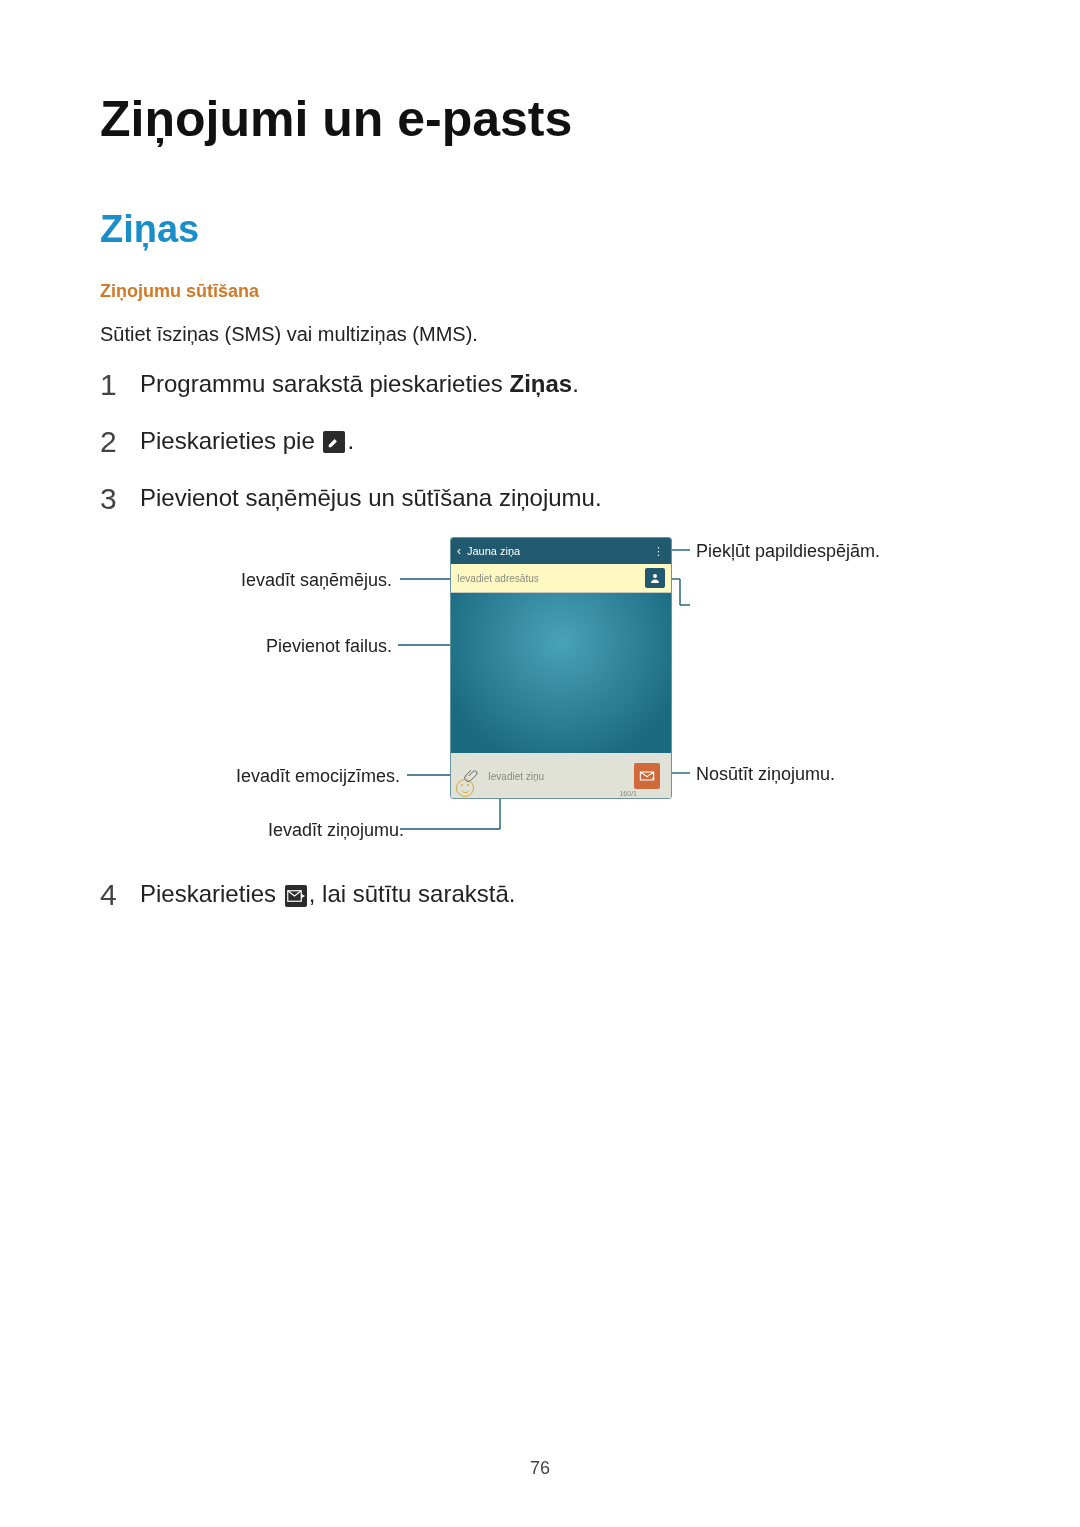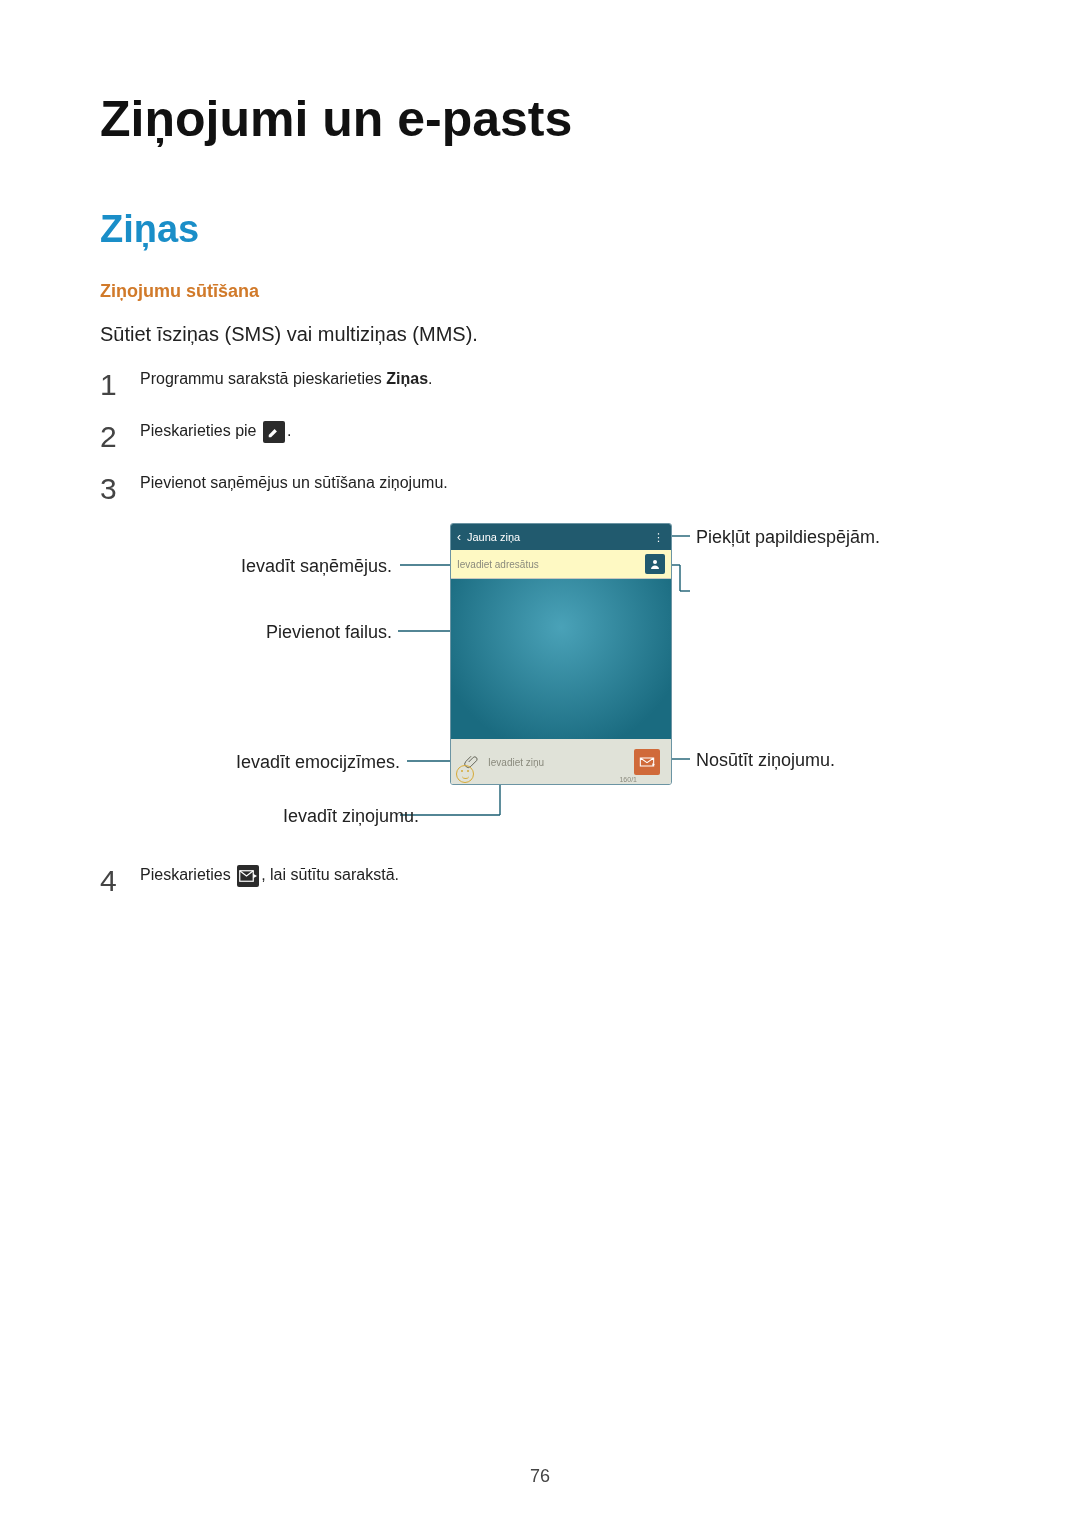--- a/index.html
+++ b/index.html
@@ -6,21 +6,21 @@
   .page{width:1080px;height:1527px;position:relative;box-sizing:border-box;padding:90px 100px 0 100px;}
   h1{font-size:50px;font-weight:700;margin:0 0 60px 0;color:#111;}
   h2{font-size:38px;font-weight:700;color:#1a8ec8;margin:0 0 30px 0;}
   h3{font-size:18px;font-weight:700;color:#d17a2a;margin:0 0 18px 0;}
   .body-text{font-size:20px;line-height:1.45;margin:0 0 18px 0;}
   .note-row{display:flex;align-items:flex-start;gap:18px;margin-bottom:28px;}
   .note-icon{width:40px;height:40px;border:2px solid #3aa04a;border-radius:6px;display:flex;align-items:center;justify-content:center;flex-shrink:0;}
   .note-icon svg{width:26px;height:26px;stroke:#3aa04a;fill:none;stroke-width:2.3;}
   .note-text{font-size:20px;line-height:1.45;}
   ol.steps{list-style:none;padding:0;margin:0;counter-reset:step;}
-  ol.steps>li{counter-increment:step;position:relative;padding-left:40px;margin-bottom:22px;font-size:16px;line-height:1.45;min-height:30px;}
+  ol.steps>li{counter-increment:step;position:relative;padding-left:40px;margin-bottom:22px;font-size:24px;line-height:1.45;min-height:30px;}
   ol.steps>li::before{content:counter(step);position:absolute;left:0;top:-4px;font-size:30px;font-weight:400;color:#444;}
   .inline-icon{display:inline-flex;vertical-align:middle;width:22px;height:22px;background:#2b2b2b;border-radius:2px;align-items:center;justify-content:center;margin:0 2px;}
   .inline-icon svg{width:14px;height:14px;fill:#fff;}
   .inline-icon.env svg{width:18px;height:12px;}
   .diagram-wrap{margin:18px 0 30px 0;position:relative;height:310px;}
   
   .phone{position:absolute;left:350px;top:0;width:220px;height:260px;border:1px solid #6b94a3;border-radius:3px;overflow:hidden;font-family:Arial;}
   .ph-header{background:#215a6e;color:#fff;height:26px;display:flex;align-items:center;padding:0 6px;font-size:11px;gap:6px;}
   .ph-header .back{font-size:12px;}
   .ph-header .title{flex:1;}
@@ -41,21 +41,21 @@
   .ph-emoji::after{content:"";width:2px;height:2px;background:#d6a936;border-radius:50%;position:absolute;right:4px;top:4px;}
   .ph-emoji .mouth{width:7px;height:4px;border-bottom:1.4px solid #d6a936;border-radius:0 0 6px 6px;position:absolute;bottom:3px;}
   .ph-counter{position:absolute;right:34px;bottom:2px;font-size:7px;color:#8a8a7d;}
   
   .callout{position:absolute;font-size:18px;line-height:1.3;color:#222;}
   .callout.left{text-align:right;}
   .callout.right{text-align:left;}
   
   svg.leaders{position:absolute;left:0;top:0;width:100%;height:100%;overflow:visible;}
   svg.leaders line{stroke:#1a5e72;stroke-width:1.4;}
-  .page-num{position:absolute;left:0;right:0;bottom:40px;text-align:center;font-size:18px;color:#444;}
+  .page-num{position:absolute;left:0;right:0;bottom:48px;text-align:center;font-size:18px;color:#444;}
   .bold{font-weight:700;}
 </style>
 </head>
 <body>
 
 <div class="page">
 
   <h1>Ziņojumi un e-pasts</h1>
 
   <h2>Ziņas</h2>
@@ -94,21 +94,21 @@
       <line x1="560" y1="13" x2="590" y2="13"></line>
       <line x1="560" y1="42" x2="580" y2="42"></line>
         <line x1="580" y1="42" x2="580" y2="68"></line>
         <line x1="580" y1="68" x2="590" y2="68"></line>
       <line x1="560" y1="236" x2="590" y2="236"></line>
     </svg>
 
     <div class="callout left" style="right:588px;top:32px;">Ievadīt saņēmējus.</div>
     <div class="callout left" style="right:588px;top:98px;">Pievienot failus.</div>
     <div class="callout left" style="right:580px;top:228px;">Ievadīt emocijzīmes.</div>
-    <div class="callout left" style="right:561px;top:282px;">Ievadīt ziņojumu.</div>
+    <div class="callout left" style="right:576px;top:282px;">Ievadīt ziņojumu.</div>
 
     <div class="callout right" style="left:596px;top:3px;">Piekļūt papildiespējām.</div>
     <div class="callout right" style="left:596px;top:226px;">Nosūtīt ziņojumu.</div>
 
     <div class="phone">
       <div class="ph-header">
         <span class="back">‹</span>
         <span class="title">Jauna ziņa</span>
         <span class="menu">⋮</span>
       </div>

